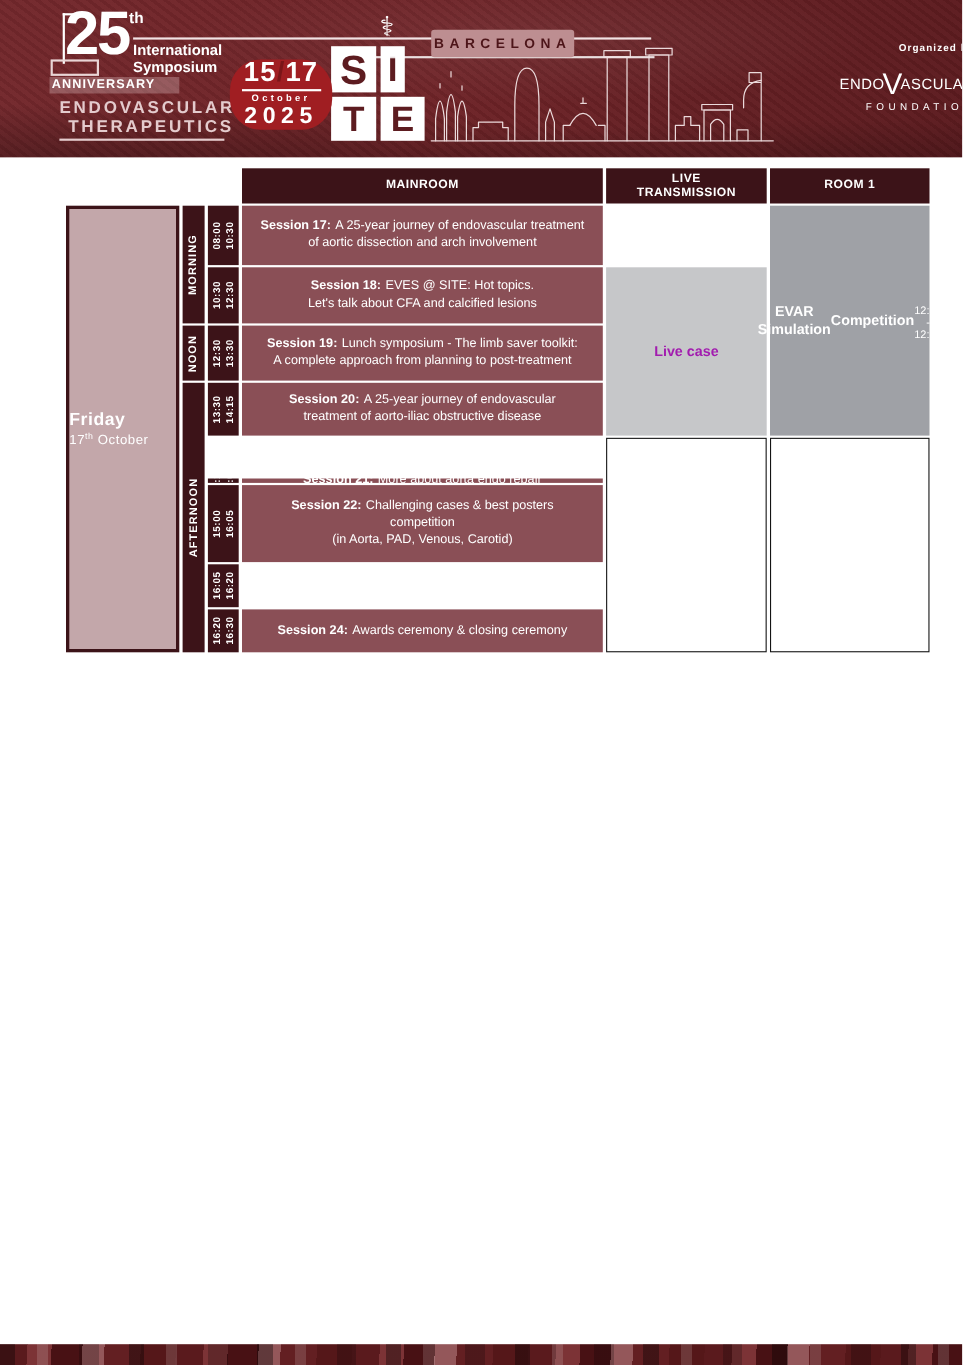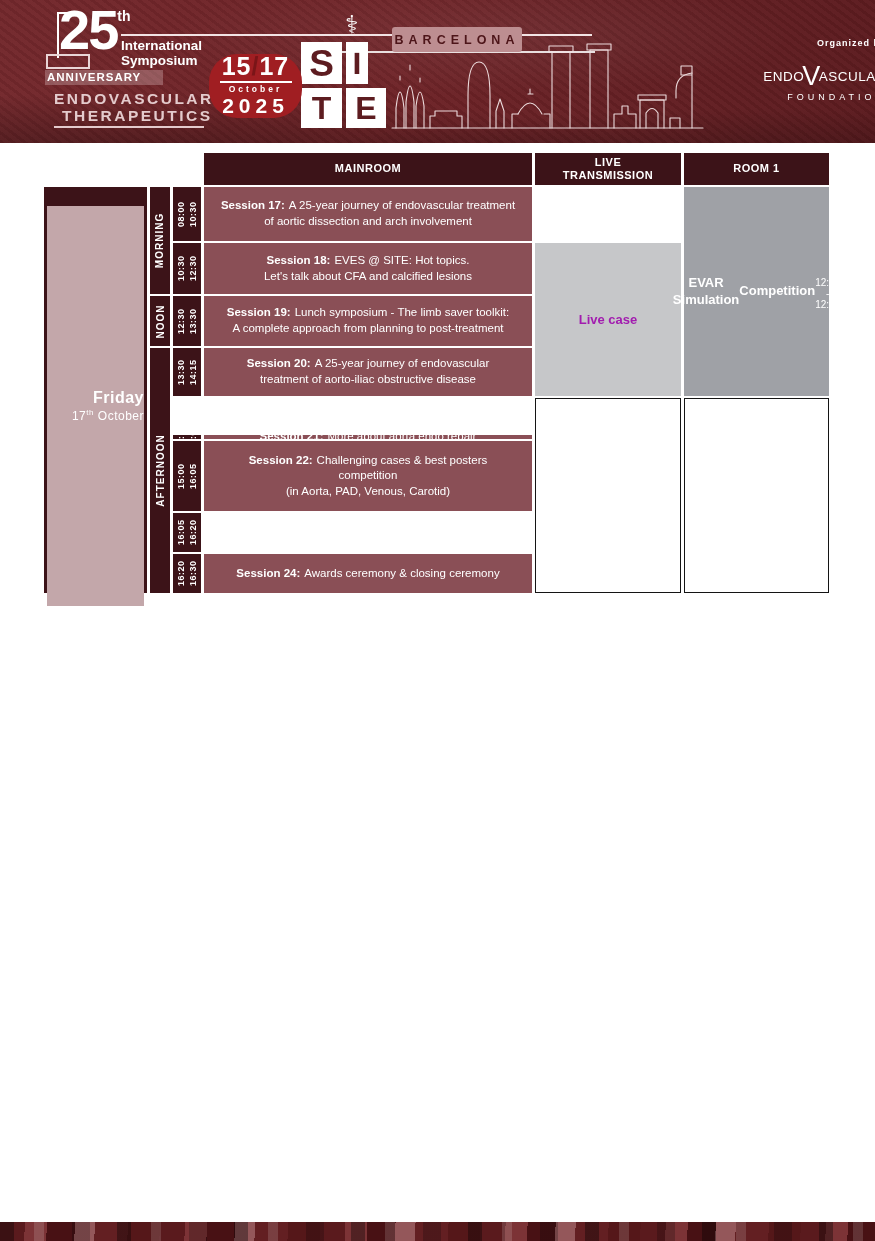--- a/index.html
+++ b/index.html
@@ -53,34 +53,34 @@
             font-size:12.5px;font-weight:700;letter-spacing:5px;z-index:2;}
   .skyline{left:390px;top:36px;z-index:1;}
 
   .org{left:712px;top:38px;width:130px;text-align:right;margin-left:44px;}
   .org-label{font-size:9px;font-weight:700;letter-spacing:1px;}
   .org-name{margin-top:9px;font-size:13.5px;letter-spacing:0.5px;white-space:nowrap;}
   .org-v{font-size:27px;font-weight:400;position:relative;top:4px;margin:0 -2px;}
   .org-found{margin-top:4px;font-size:9px;letter-spacing:4px;}
 
   
-  .table{position:absolute;left:44px;top:153px;display:grid;
+  .table{position:absolute;left:60px;top:153px;display:grid;
     grid-template-columns:103px 3px 20px 3px 28px 3px 328px 3px 146px 3px 145px;
     grid-template-rows:32px 2px 54px 2px 51px 2px 50px 2px 48px 2px 41px 2px 70px 2px 39px 2px 39px;}
   .table *{box-sizing:border-box;}
   .hdr{background:#3c1318;color:#fff;font-weight:700;font-size:11px;letter-spacing:0.5px;
        display:flex;flex-direction:column;align-items:center;justify-content:center;
        text-align:center;line-height:1.2;grid-row:1;}
   .hdr-main{grid-column:7;}
   .hdr-live{grid-column:9;}
   .hdr-room{grid-column:11;}
 
   .daycell{grid-column:1;grid-row:3/18;background:#3c1318;padding:3px;}
   .dayinner{width:100%;height:100%;background:#c3a7aa;color:#fff;display:flex;
-            flex-direction:column;align-items:flex-end;justify-content:center;text-align:center;margin-top:16px;}
+            flex-direction:column;align-items:flex-start;justify-content:center;text-align:center;}
   .dayname{font-size:16px;font-weight:700;letter-spacing:0.5px;}
   .daydate{font-size:12px;margin-top:1px;letter-spacing:0.5px;}
   .daydate sup{font-size:8px;}
 
   .darkcell{background:#3c1318;color:#fff;display:flex;align-items:center;justify-content:center;overflow:hidden;}
   .rot{transform:rotate(-90deg);white-space:nowrap;text-align:center;}
   .period{grid-column:3;}
   .p-morning{grid-row:3/6;}
   .p-noon{grid-row:7/8;}
   .p-afternoon{grid-row:9/18;}

